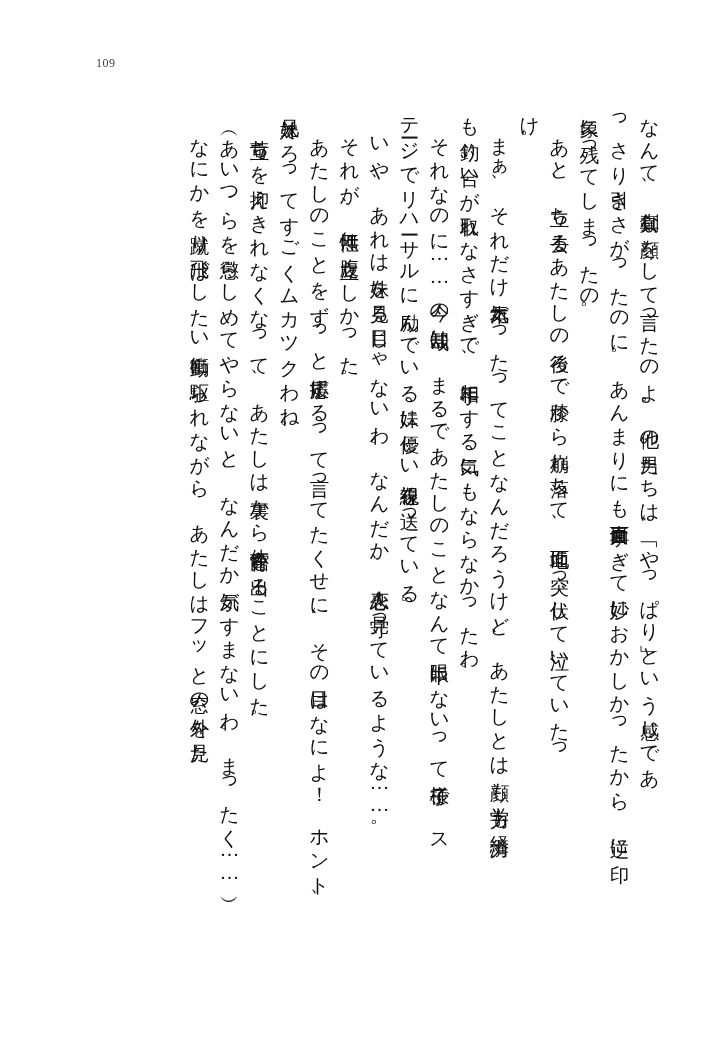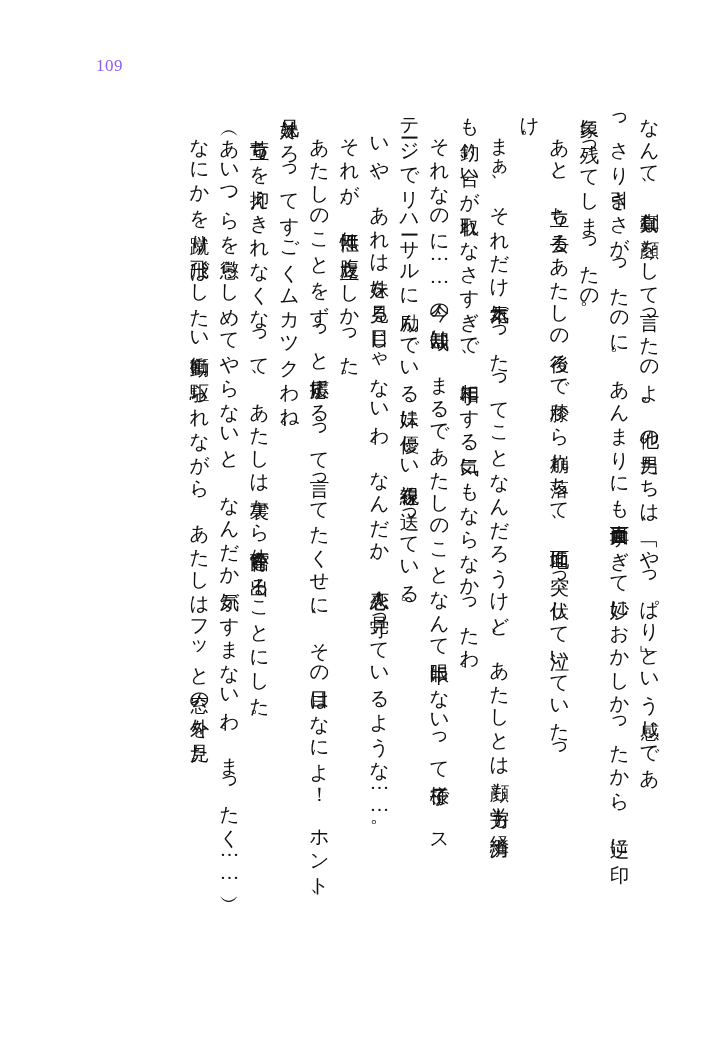--- a/index.html
+++ b/index.html
@@ -18,23 +18,23 @@
   .page {
     position: absolute;
     inset: 0;
     display: flex;
     flex-direction: column;
   }
   .page-header {
     position: absolute;
     top: 56px;
     left: 96px;
-    font-size: 17px;
+    font-size: 12px;
     letter-spacing: 0.5px;
-    color: #8b5cf6;
+    color: #404040;
     font-family: "Liberation Serif", "DejaVu Serif", serif;
   }
   .body-area {
     position: absolute;
     top: 104px;
     left: 56px;
     right: 52px;
     bottom: 86px;
     display: flex;
     flex-direction: row-reverse;

